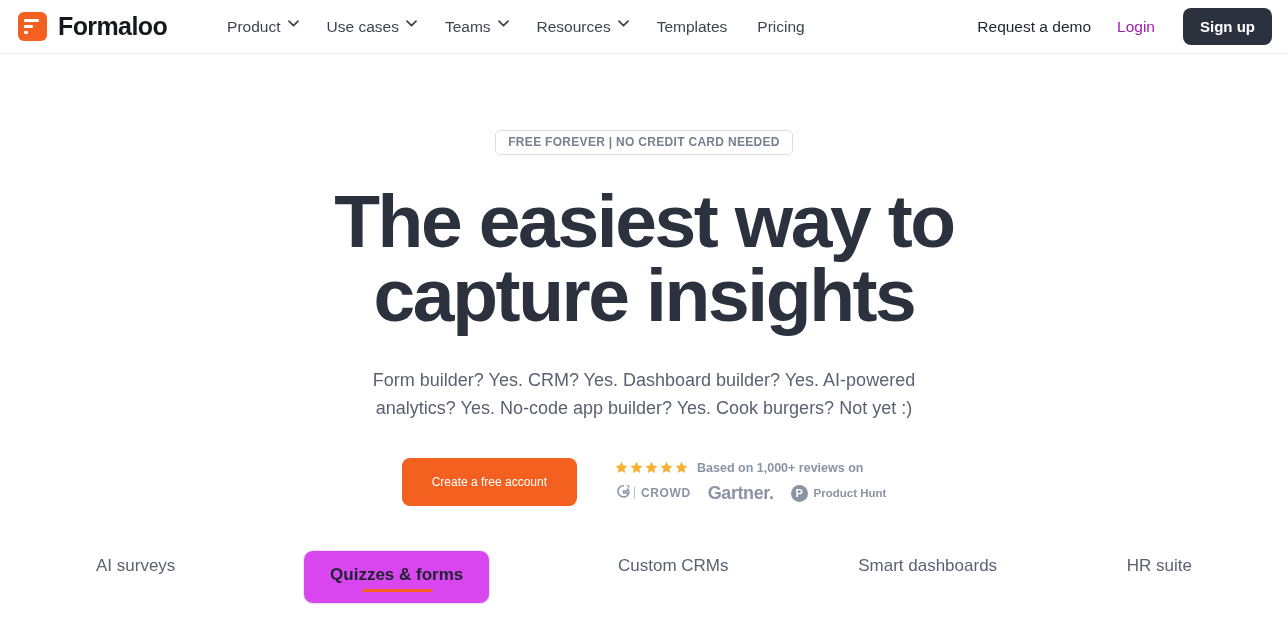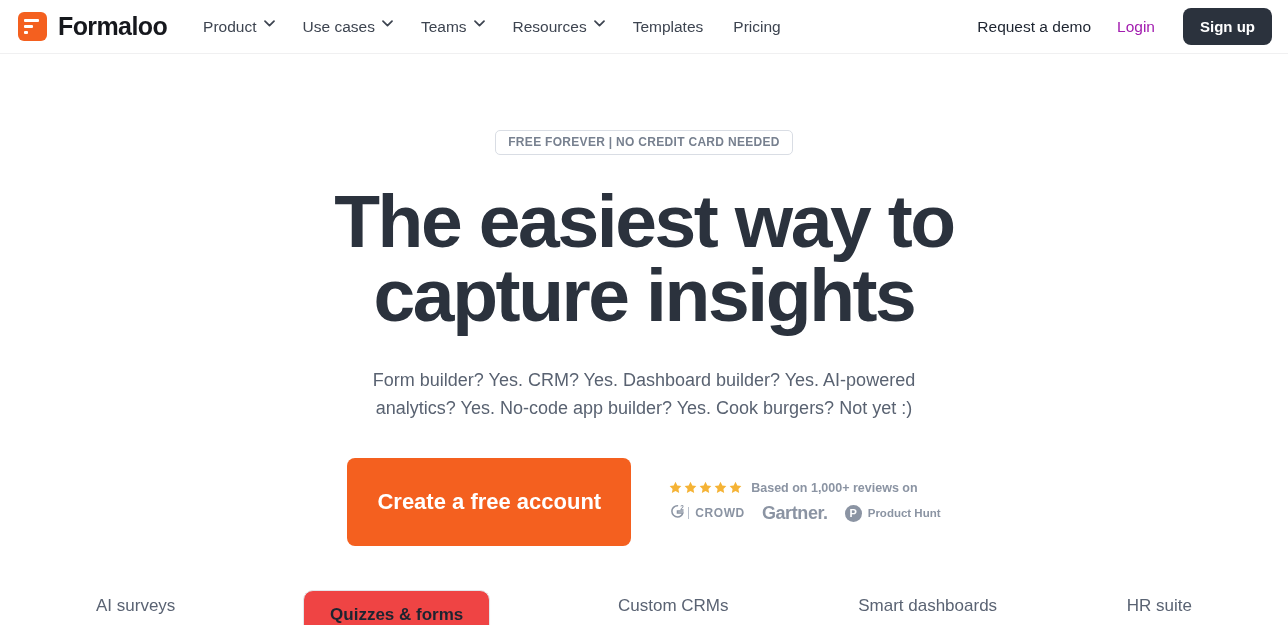--- a/index.html
+++ b/index.html
@@ -14,21 +14,21 @@
 
   
   .header {
     height:54px;
     border-bottom:1px solid #f0f0f1;
     display:flex;
     align-items:center;
     padding:0 16px 0 18px;
     position:relative;
   }
-  .brand { display:flex; align-items:center; gap:11px; margin-right:36px; }
+  .brand { display:flex; align-items:center; gap:11px; margin-right:60px; }
   .brand-mark {
     width:29px; height:29px; border-radius:6px;
     background:#f4601f;
     display:flex; flex-direction:column;
     justify-content:center; align-items:flex-start;
     padding:7px 0 7px 6px; gap:3px;
   }
   .brand-mark i { display:block; background:#fff; border-radius:1px; height:3px; }
   .brand-mark i:nth-child(1){ width:15px; }
   .brand-mark i:nth-child(2){ width:9px; }
@@ -101,23 +101,23 @@
   
   .cta-row {
     margin-top:36px;
     display:flex;
     align-items:center;
     justify-content:center;
     gap:38px;
   }
   .cta-btn {
     background:#f4601f; color:#fff;
-    font-size:22px; font-weight:bold;
+    font-size:12px; font-weight:normal;
     border:none; border-radius:8px;
-    padding:31px 30px; cursor:pointer;
+    padding:17px 30px; cursor:pointer;
     font-family:inherit;
   }
 
   .reviews { text-align:left; }
   .review-top {
     display:flex; align-items:center; gap:9px;
     margin-bottom:8px;
   }
   .stars { display:flex; gap:2px; }
   .stars svg { display:block; }
@@ -160,21 +160,21 @@
   .tab {
     font-size:17px; color:#5a6personally;
     color:#5a6373;
     cursor:pointer;
     white-space:nowrap;
     padding:6px 2px;
   }
   .tab.active {
     border:1px solid #e3e6ea;
     border-radius:10px;
-    background:#ef4444;
+    background:#d946ef;
     color:#1d2430;
     font-weight:bold;
     padding:14px 26px 18px;
     position:relative;
     box-shadow:0 1px 2px rgba(0,0,0,0.02);
   }
   .tab.active .underline {
     position:absolute;
     left:50%; transform:translateX(-50%);
     bottom:11px;

